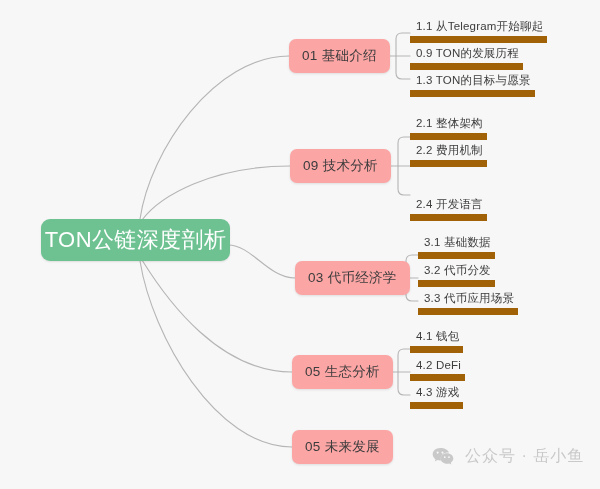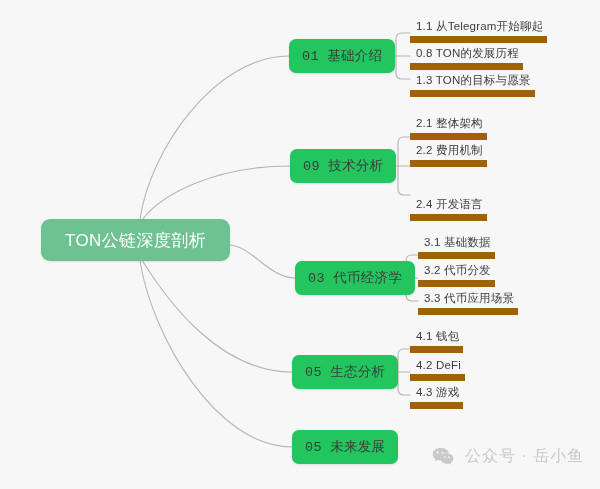--- a/index.html
+++ b/index.html
@@ -38,38 +38,37 @@
     box-sizing: border-box;
     border-radius: 9px;
     background: #6ec292;
     display: flex;
     align-items: center;
     justify-content: center;
     box-shadow: 0 1px 2px rgba(0,0,0,0.10);
   }
   .root-node .label {
     color: #ffffff;
-    font-size: 17px;
+    font-size: 22px;
     letter-spacing: 0.4px;
     white-space: nowrap;
   }
 
   
   .branch-node {
     position: absolute;
     box-sizing: border-box;
     height: 34px;
     border-radius: 7px;
-    background: #22c55e;
+    background: #fca5a5;
     display: flex;
     align-items: center;
     justify-content: center;
     padding: 0 13px;
     box-shadow: 0 1px 2.5px rgba(0,0,0,0.10);
-    font-family: Liberation Mono, monospace;
   }
   .branch-node .label {
     color: #3c3c3c;
     font-size: 13.5px;
     white-space: nowrap;
     letter-spacing: 0.3px;
   }
 
   
   .leaf-node {
@@ -150,21 +149,21 @@
     <span class="label">TON公链深度剖析</span>
   </div>
 
   <div class="branch-node" style="left:289px; top:39px;">
     <span class="label">01 基础介绍</span>
   </div>
   <div class="leaf-node" style="left:410px; top:17px;">
     <span class="label">1.1 从Telegram开始聊起</span>
   </div>
   <div class="leaf-node" style="left:410px; top:44px;">
-    <span class="label">0.8 TON的发展历程</span>
+    <span class="label">0.9 TON的发展历程</span>
   </div>
   <div class="leaf-node" style="left:410px; top:71px;">
     <span class="label">1.3 TON的目标与愿景</span>
   </div>
 
   <div class="branch-node" style="left:290px; top:149px;">
     <span class="label">09 技术分析</span>
   </div>
   <div class="leaf-node" style="left:410px; top:114px;">
     <span class="label">2.1 整体架构</span>

